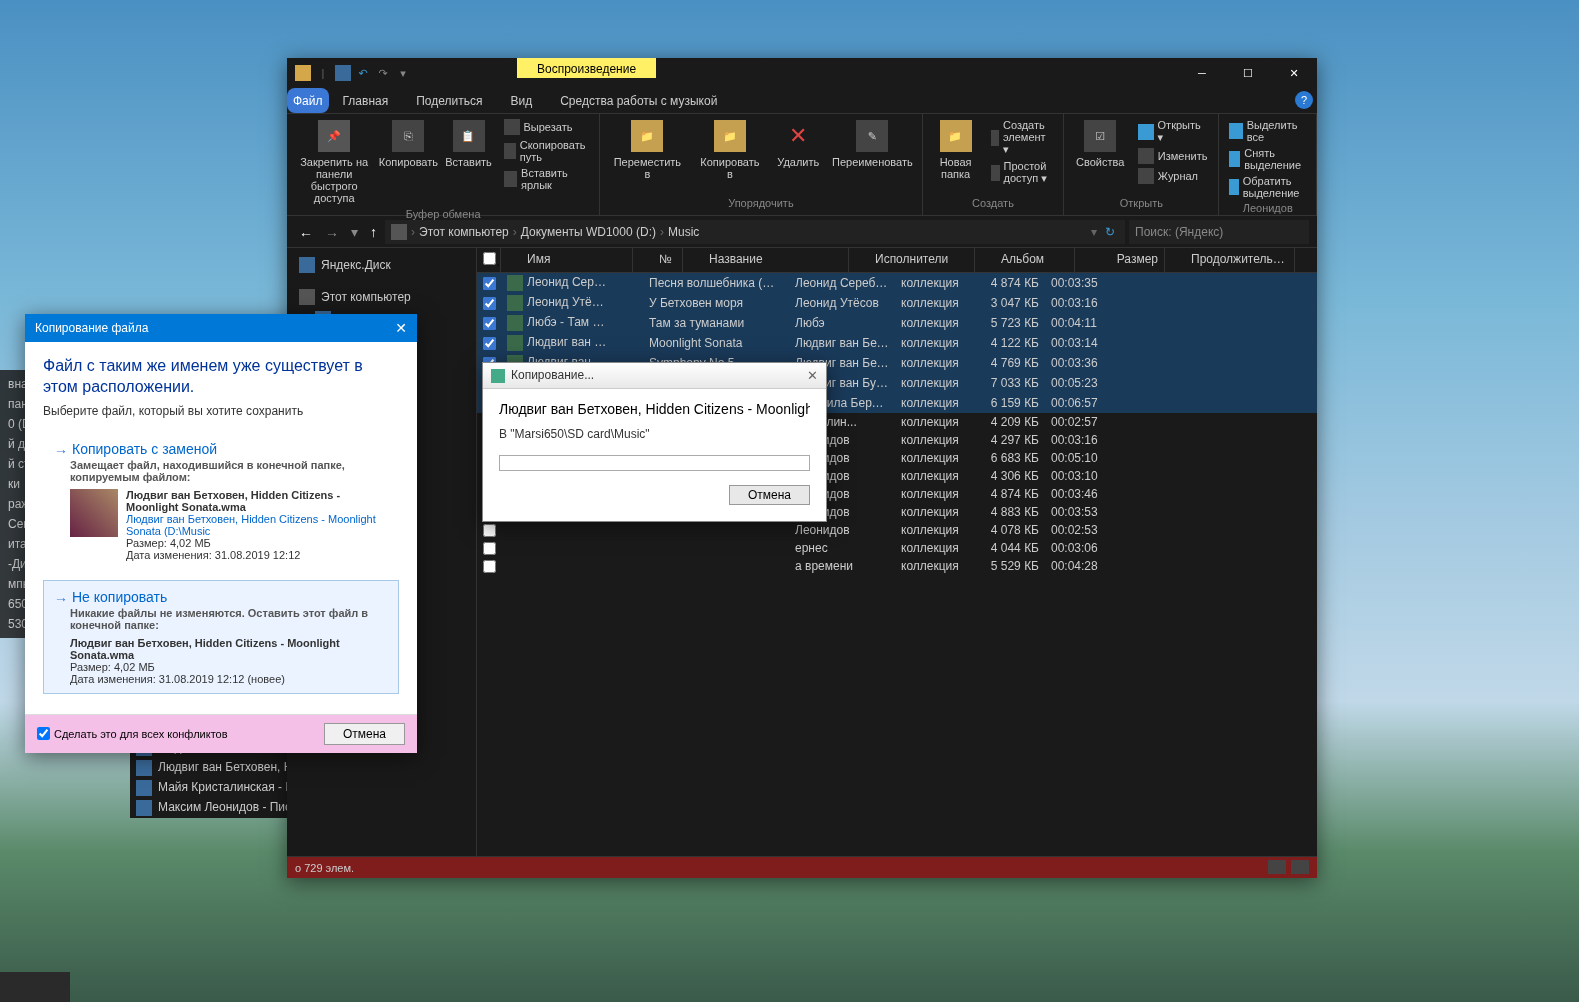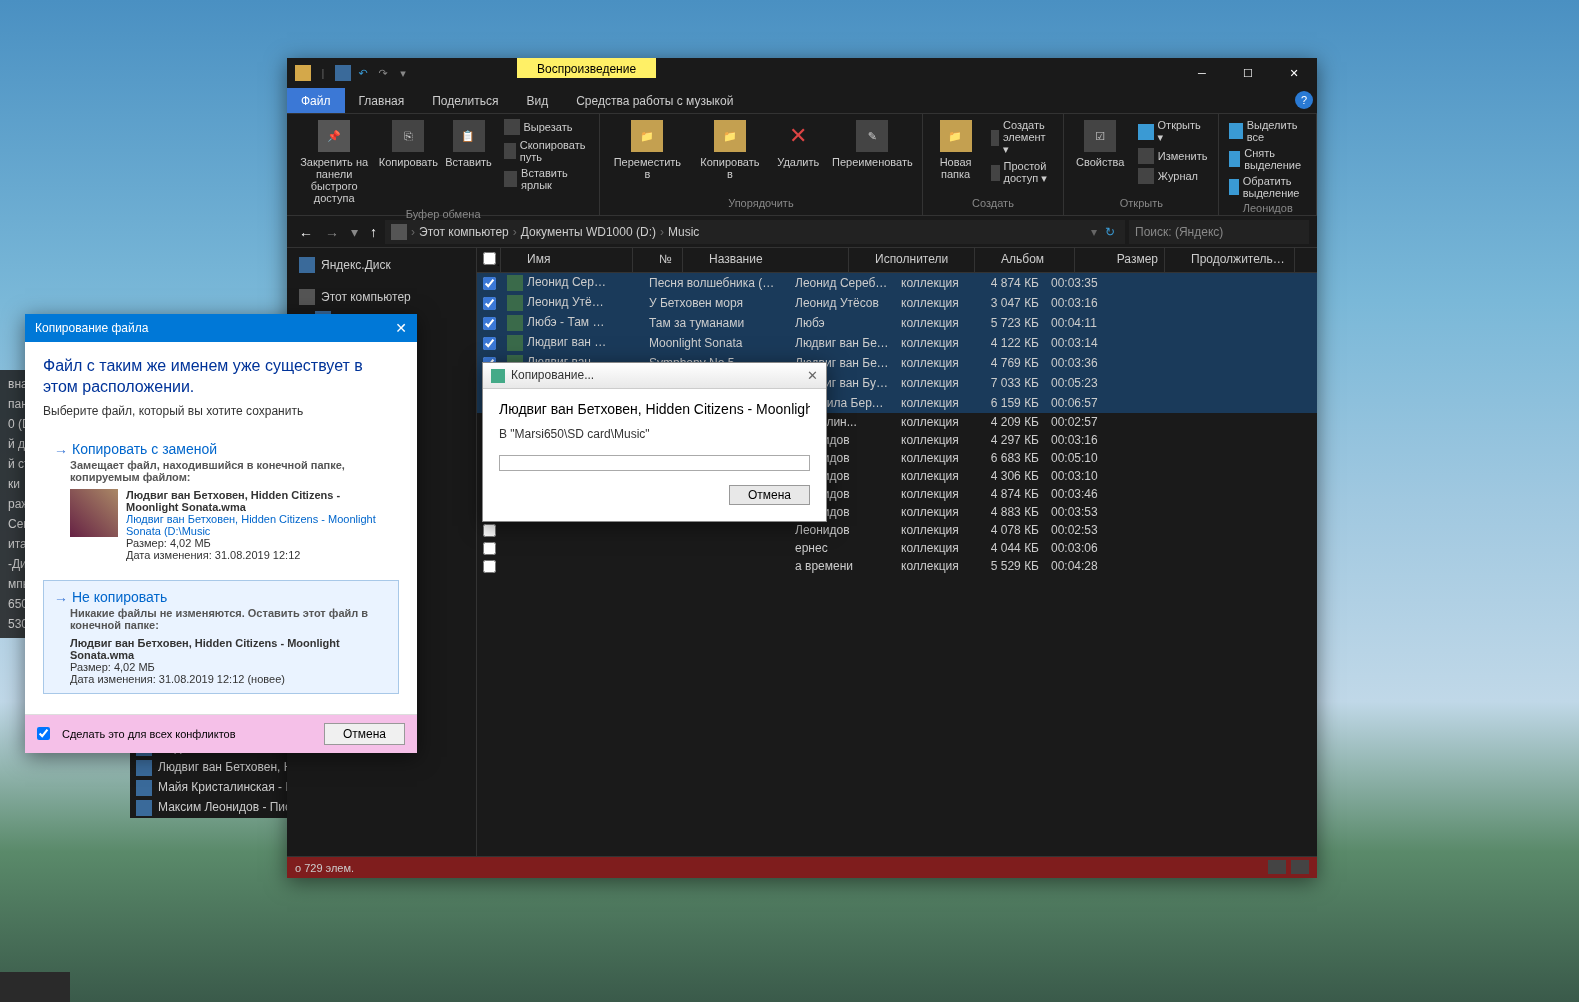--- a/index.html
+++ b/index.html
@@ -8,21 +8,21 @@
 
 .explorer { position: absolute; left: 287px; top: 58px; width: 1030px; height: 820px; background: #111; box-shadow: 0 4px 20px rgba(0,0,0,0.5); z-index: 10; }
 .titlebar { height: 30px; background: #1a1a1a; display: flex; align-items: center; position: relative; }
 .titlebar-icons { display: flex; gap: 4px; padding-left: 8px; }
 .titlebar-icon { width: 16px; height: 16px; display: inline-flex; align-items: center; justify-content: center; font-size: 11px; }
 .music-tab { position: absolute; left: 230px; top: 0; background: #fff066; color: #000; padding: 4px 20px; font-size: 12px; height:20px;}
 .window-controls { position: absolute; right: 0; top: 0; display: flex; }
 .win-btn { width: 46px; height: 30px; display: flex; align-items: center; justify-content: center; color: #fff; font-size: 11px; }
 
 .menubar { height: 26px; background: #1a1a1a; display: flex; align-items: stretch; border-bottom: 1px solid #333; position:relative;}
-.menu-file { background: #3b78d6; color: #fff; padding: 4px 14px; font-size: 12px; display:flex; align-items:center;}
+.menu-file { background: #3b78d6; color: #fff; padding: 4px 6px; font-size: 12px; display:flex; align-items:center;border-radius:8px;}
 .menu-item { color: #ccc; padding: 4px 14px; font-size: 12px; display:flex; align-items:center;}
 .menu-help { position:absolute; right:4px; top:3px; width:18px; height:18px; border-radius:50%; background:#2a7ad4; color:#fff; font-size:11px; display:flex; align-items:center; justify-content:center;}
 
 .ribbon { height: 102px; background: #1a1a1a; display: flex; border-bottom: 1px solid #333; }
 .ribbon-group { border-right: 1px solid #333; padding: 4px 8px; display: flex; flex-direction: column; justify-content: space-between; }
 .ribbon-row { display: flex; gap: 8px; align-items: flex-start; }
 .ribbon-btn-lg { display: flex; flex-direction: column; align-items: center; color: #ccc; font-size: 11px; text-align: center; padding: 2px 4px; min-width: 50px; }
 .ribbon-btn-lg .ico { width: 32px; height: 32px; background: #444; margin-bottom: 4px; display:flex; align-items:center; justify-content:center;}
 .ribbon-sm-list { display: flex; flex-direction: column; gap: 2px; }
 .ribbon-btn-sm { display: flex; align-items: center; gap: 4px; color: #ccc; font-size: 11px; padding: 1px 2px;}
@@ -73,21 +73,21 @@
 .cd-option.hov { background: #eaf3ff; border: 1px solid #a8c8e8; }
 .cd-opt-title { color: #0066cc; font-size: 14px; display: flex; align-items: center; gap: 4px; }
 .cd-opt-title::before { content: '→'; color: #3b78d6; font-weight: bold; }
 .cd-opt-desc { font-size: 11px; color: #555; margin: 2px 0 6px 16px; font-weight: bold; }
 .cd-file { display: flex; gap: 8px; margin-left: 16px; }
 .cd-thumb { width: 48px; height: 48px; background: #888; flex-shrink: 0; }
 .cd-file-info { font-size: 11px; color: #333; }
 .cd-file-info .fn { font-weight: bold; }
 .cd-file-info .fp { color: #0066cc; }
 .cd-footer { background: #f5c0e8; padding: 8px 12px; display: flex; align-items: center; justify-content: space-between; border-top: 1px solid #ddd; }
-.cd-chk { font-size: 11px; display: flex; align-items: center; gap: 12px; }
+.cd-chk { font-size: 11px; display: flex; align-items: center; gap: 4px; }
 .cd-cancel { padding: 3px 18px; font-size: 12px; border: 1px solid #999; background: #f0f0f0; }
 
 
 .progress-dlg { position: absolute; left: 482px; top: 362px; width: 345px; background: #f0f0f0; z-index: 25; box-shadow: 0 4px 20px rgba(0,0,0,0.5); border: 1px solid #888; }
 .pd-title { height: 26px; background: linear-gradient(to bottom, #fff, #e8e8e8); display: flex; align-items: center; padding: 0 8px; font-size: 12px; color: #333; justify-content: space-between; border-bottom: 1px solid #ccc;}
 .pd-close { font-size: 13px; color: #666; }
 .pd-body { padding: 12px 16px; background: #fff; }
 .pd-file { font-size: 14px; color: #000; margin-bottom: 10px; white-space:nowrap; overflow:hidden;}
 .pd-dest { font-size: 12px; color: #333; margin-bottom: 14px; }
 .pd-bar { height: 16px; border: 1px solid #aaa; background: #fff; margin-bottom: 14px; }

